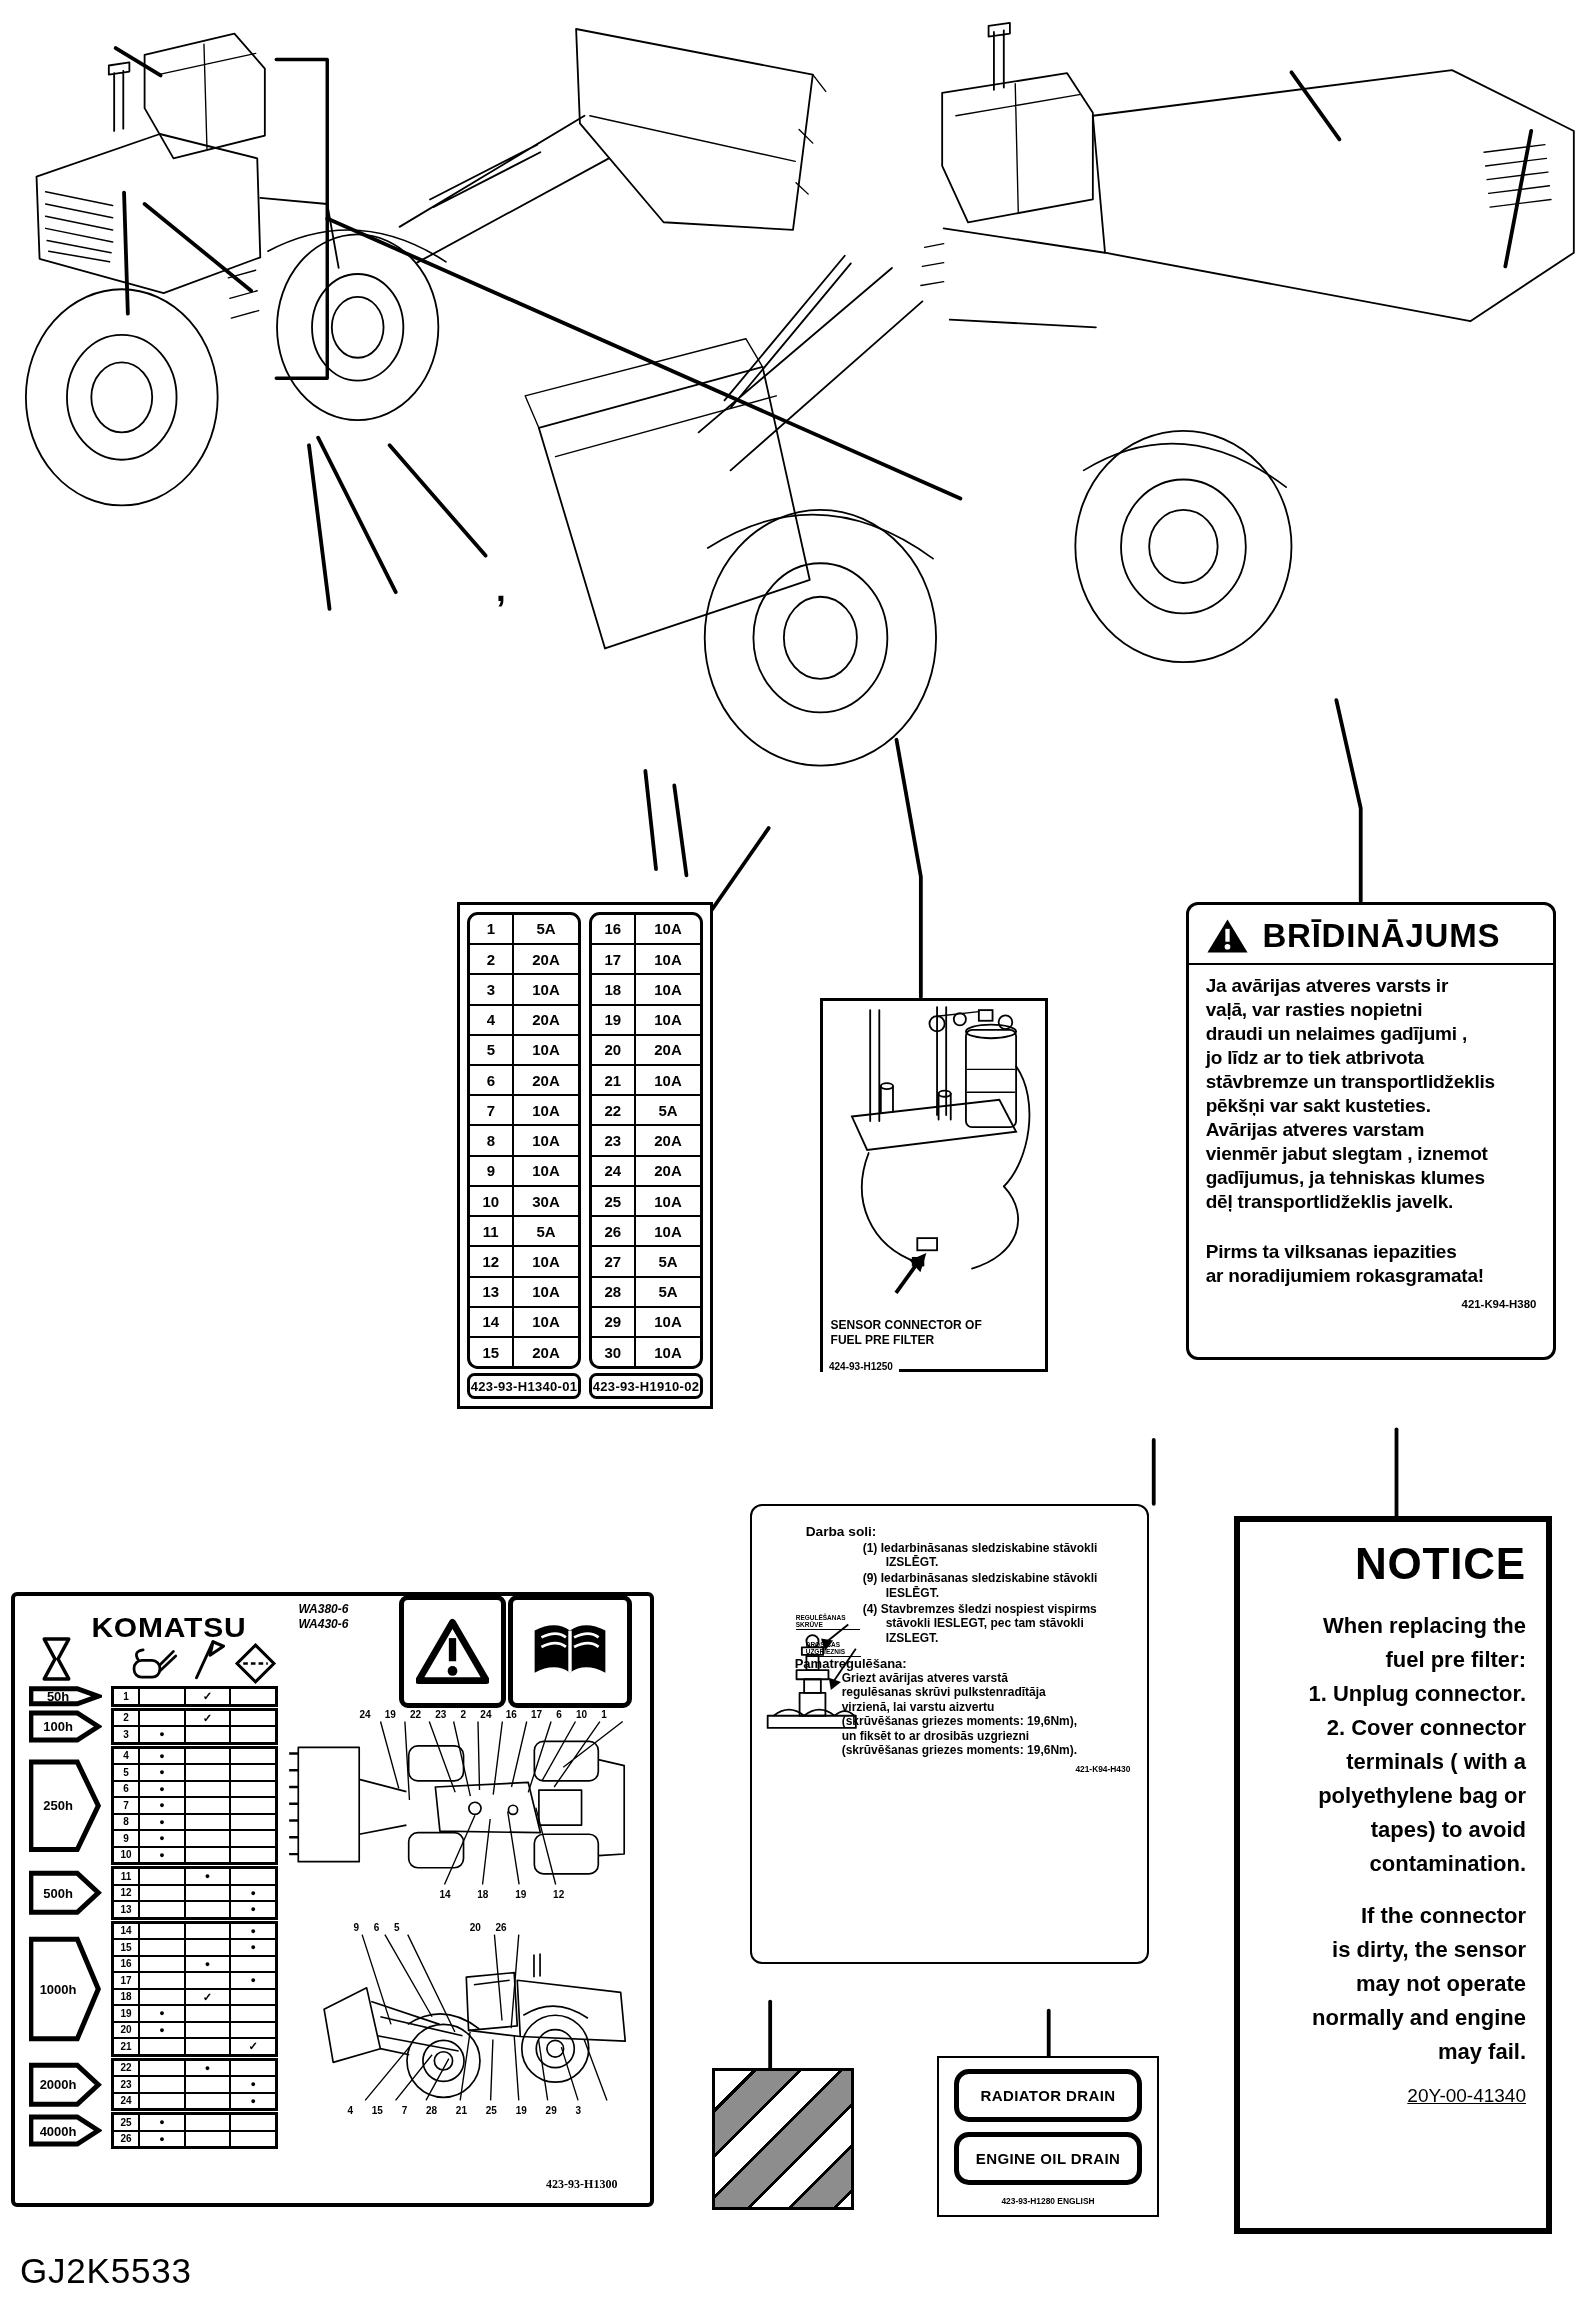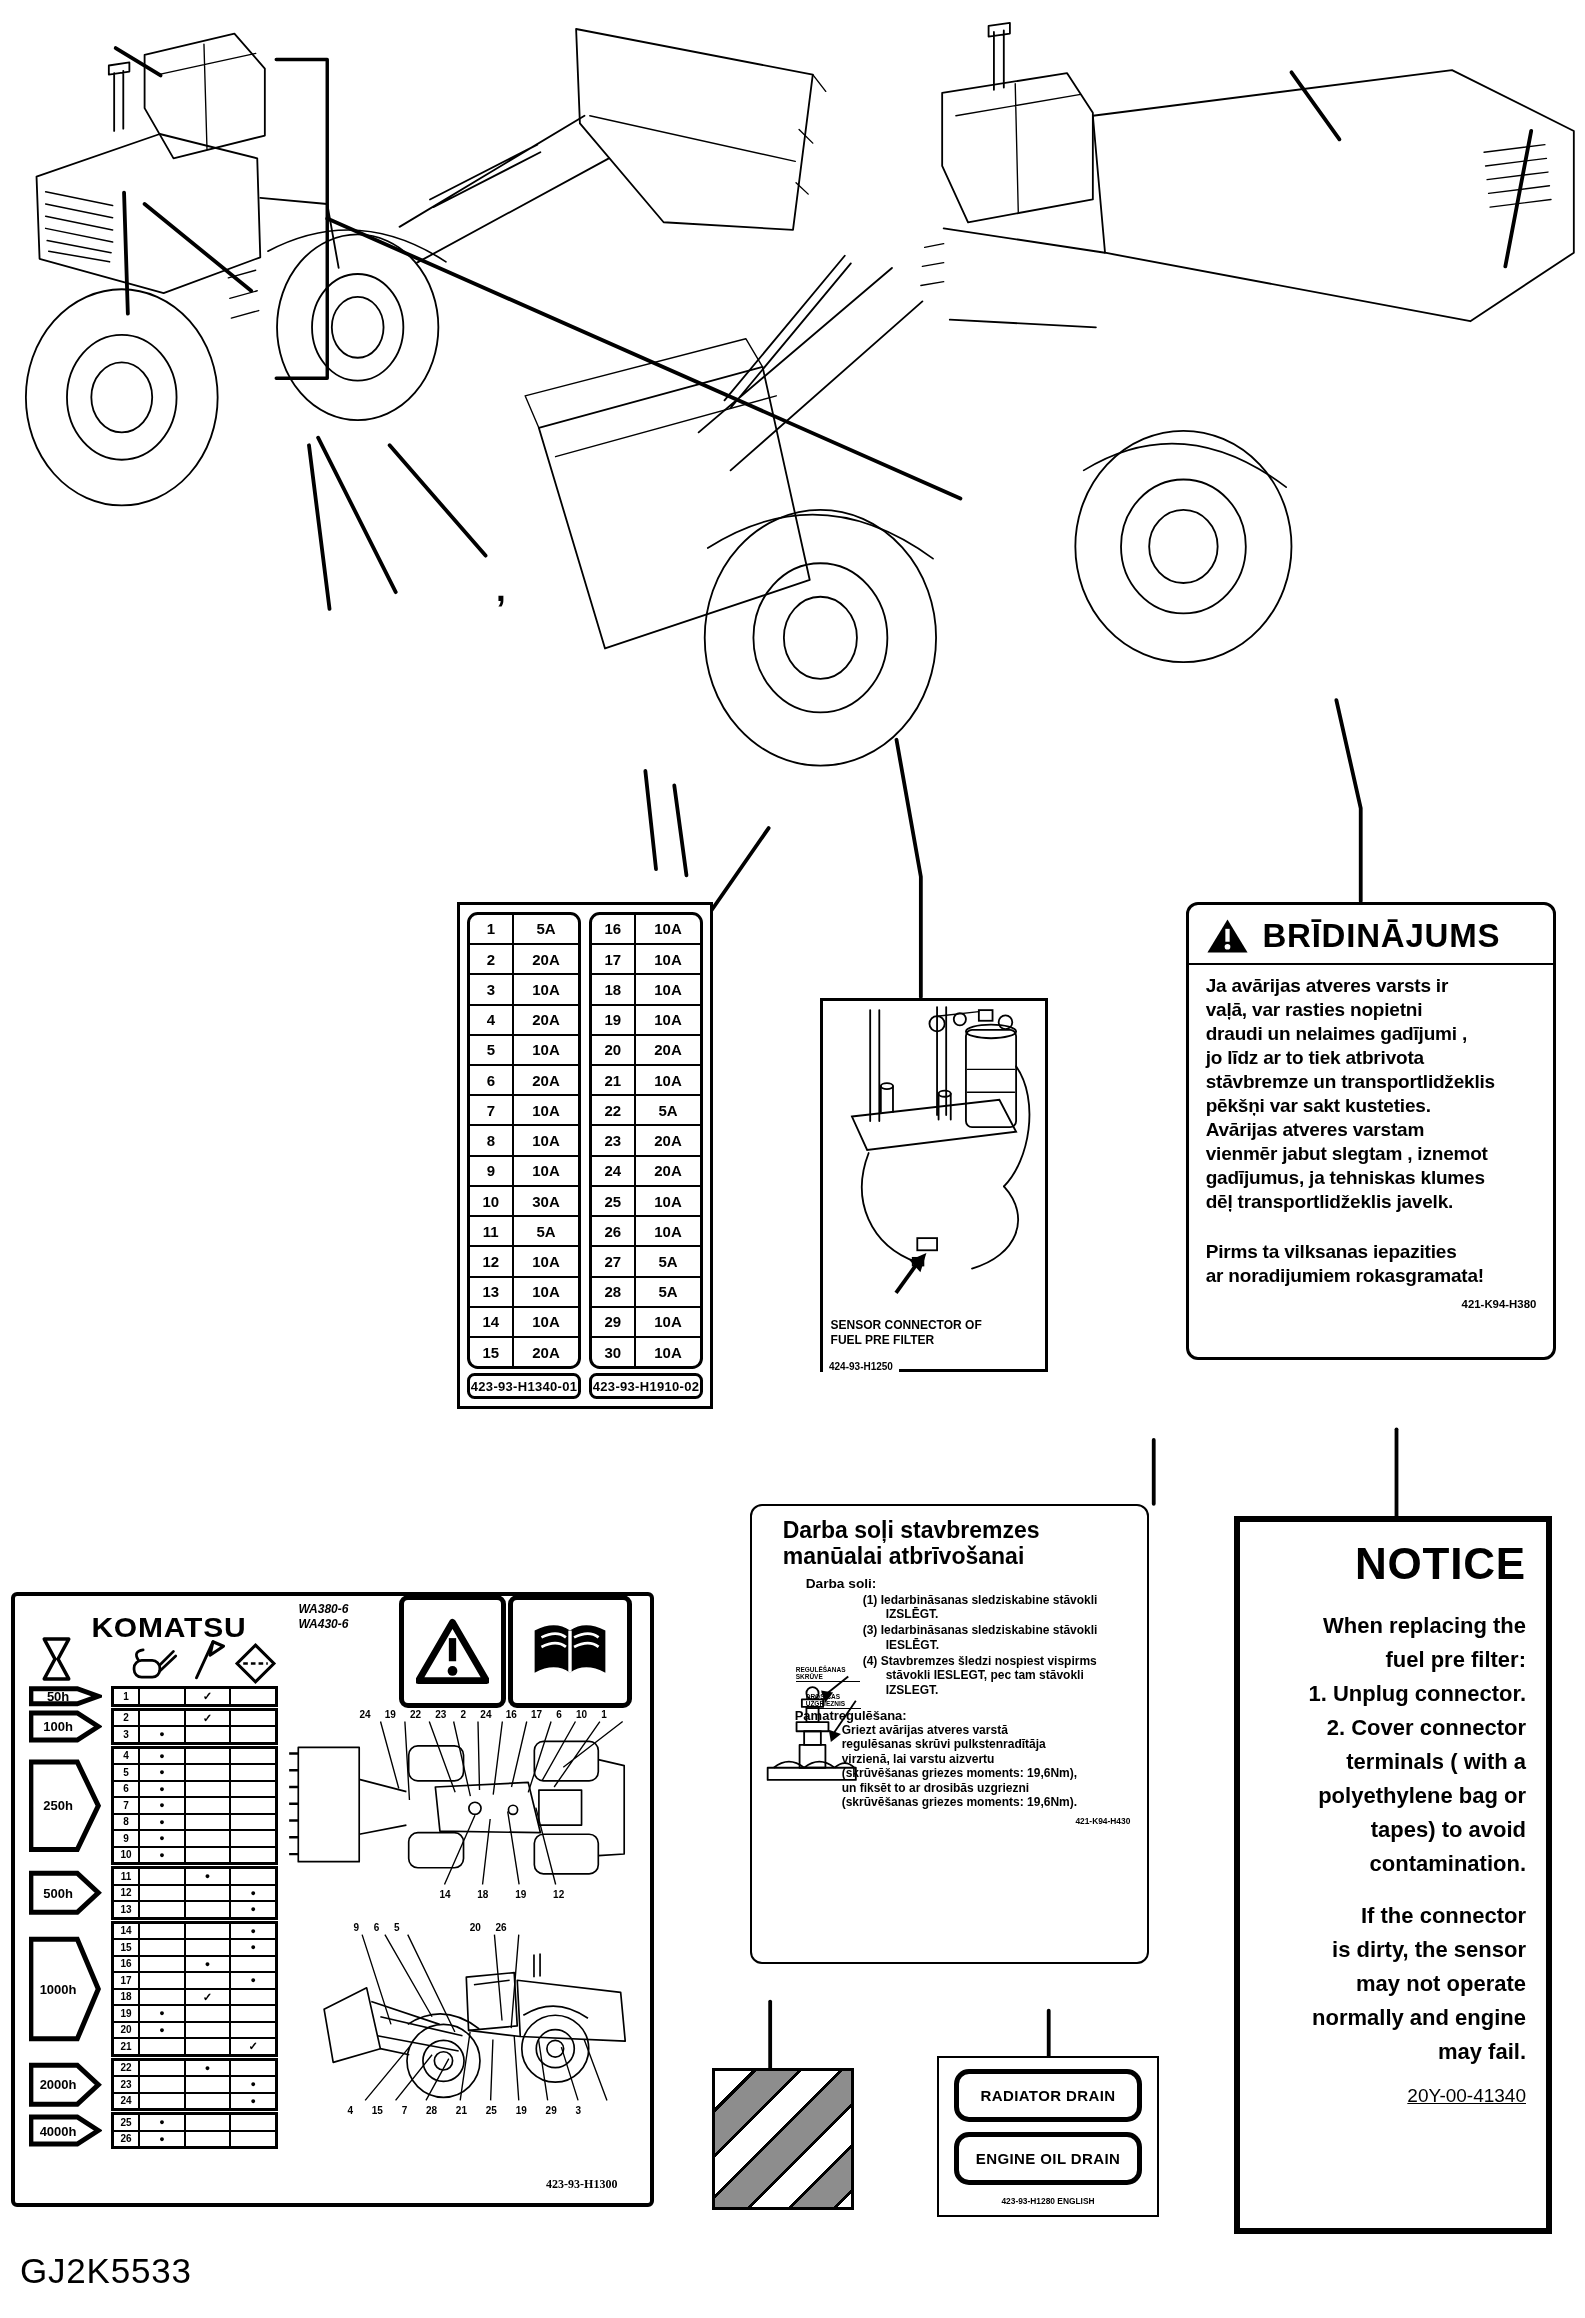--- a/index.html
+++ b/index.html
@@ -373,24 +373,20 @@
         <div class="tline">dēļ transportlidžeklis javelk.</div>
       </div>
     <div class="warn-body warn-foot">
         <div class="tline">Pirms ta vilksanas iepazities</div>
         <div class="tline">ar noradijumiem rokasgramata!</div>
       </div>
     <div class="warn-part">421-K94-H380</div>
   </div>
 
   <div class="lbl darba">
-    <div class="darba-title">
-      <div>Darba soļi stavbremzes</div>
-      <div>manūalai atbrīvošanai</div>
-    </div>
     <div class="darba-sub">Darba soli:</div>
     <div class="steps-row">
       <div class="diag-col">
         <div class="diag-lbl diag-lbl1">REGULĒŠANAS SKRŪVE</div>
         <div class="diag-lbl diag-lbl2">DROŠĪBAS UZGRIEZNIS</div>
         <svg class="valve-svg" width="99" height="114" viewBox="0 0 130 150">
           <g fill="none" stroke="#000" stroke-width="2.4" stroke-linejoin="round">
             <rect x="6" y="122" width="116" height="16"></rect>
             <path d="M14,122 Q34,106 54,122 M54,122 Q74,106 94,122 M94,122 Q108,110 120,122"></path>
             <rect x="48" y="92" width="34" height="30"></rect>
@@ -404,21 +400,21 @@
             <path d="M128,-10 L104,-2" fill="none"></path>
             <path d="M112,2 L82,26" fill="none"></path>
             <polygon points="78,22 90,24 82,34"></polygon>
             <path d="M122,34 L92,78" fill="none"></path>
             <polygon points="88,74 100,78 90,86"></polygon>
           </g>
         </svg>
       </div>
       <div class="steps-col">
           <div class="step">(1) Iedarbināsanas sledziskabine stāvokli IZSLĒGT.</div>
-          <div class="step">(3) Iedarbināsanas sledziskabine stāvokli IESLĒGT.</div>
+          <div class="step">(9) Iedarbināsanas sledziskabine stāvokli IESLĒGT.</div>
           <div class="step">(4) Stavbremzes šledzi nospiest vispirms stāvokli IESLEGT, pec tam stāvokli IZSLEGT.</div>
         </div>
     </div>
     <div class="adjust">
       <div class="adjust-title">Pamatregulēšana:</div>
       <div>
           <div class="tline">Griezt avārijas atveres varstā</div>
           <div class="tline">regulēsanas skrūvi pulkstenradītāja</div>
           <div class="tline">virzienā, lai varstu aizvertu</div>
           <div class="tline">(skrūvēšanas griezes moments: 19,6Nm),</div>

